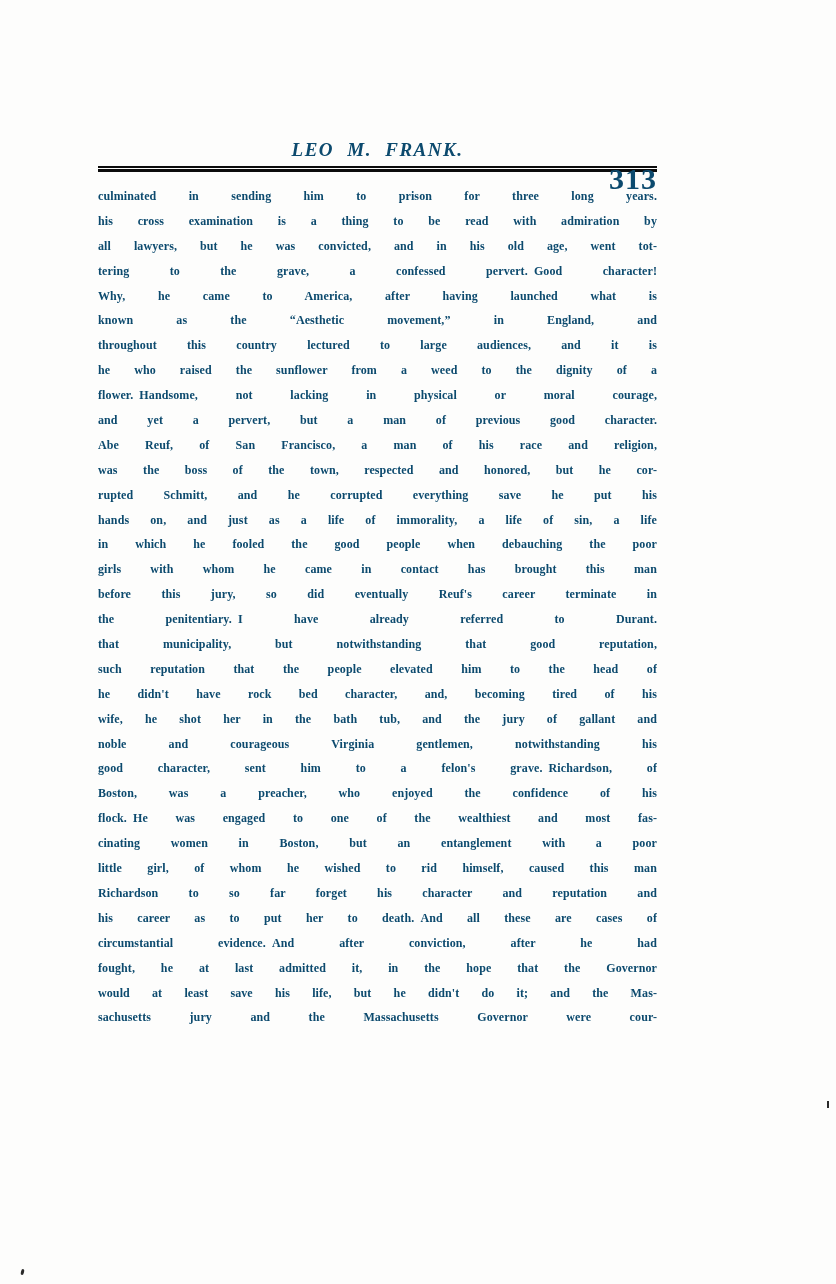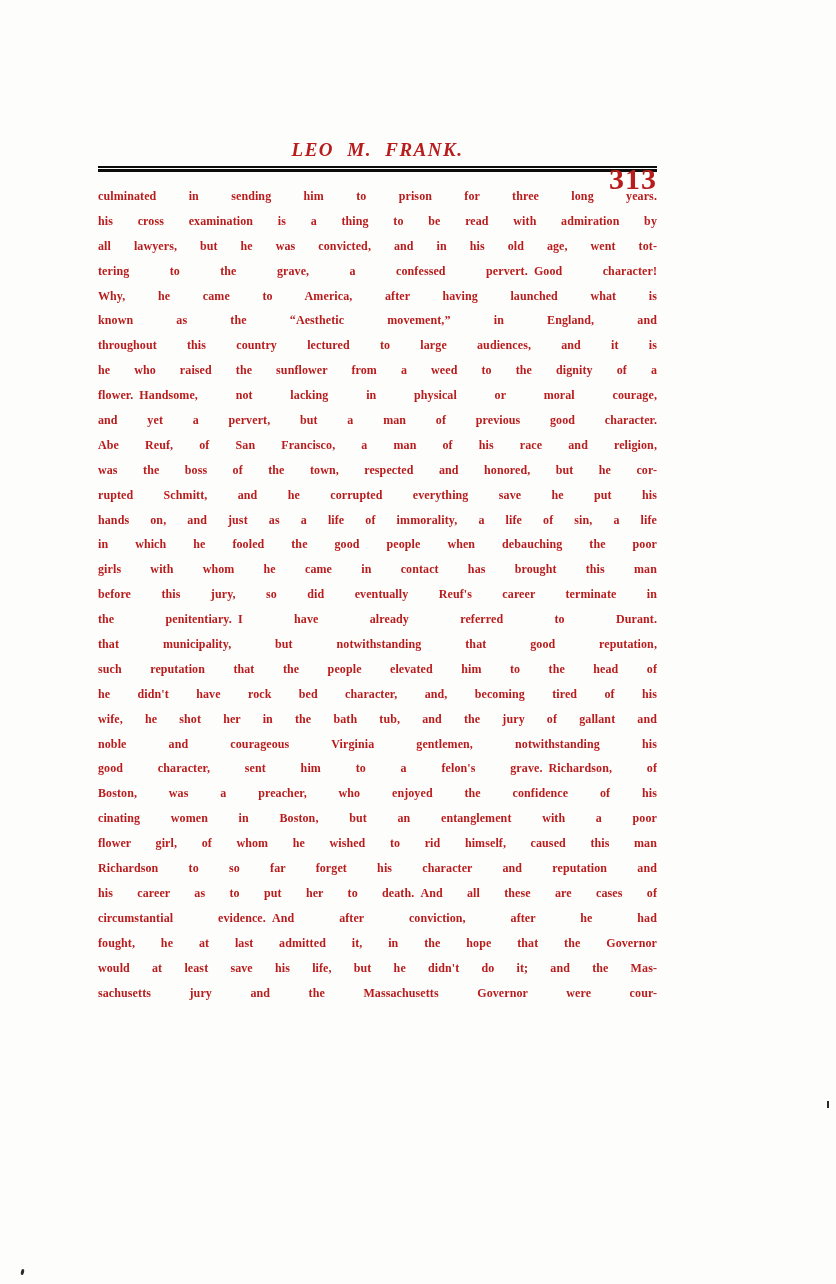--- a/index.html
+++ b/index.html
@@ -5,21 +5,21 @@
   html, body { margin: 0; padding: 0; }
   body {
     width: 836px; height: 1284px;
     background: #ffffff;
     font-family: "Liberation Serif", "DejaVu Serif", serif;
   }
   .page {
     position: relative;
     width: 836px; height: 1284px;
     background: #fdfdfc;
-    color: #b91c1c;
+    color: #0c4a6e;
     overflow: hidden;
   }
   .text-block {
     position: absolute;
     left: 98px; top: 136px;
     width: 559px;
   }
   .running-head {
     position: relative;
     height: 30px;
@@ -112,22 +112,23 @@
       <div class="line">girls with whom he came in contact has brought this man</div>
       <div class="line">before this jury, so did eventually Reuf's career terminate in</div>
       <div class="line">the penitentiary. I have already referred to Durant.</div>
       <div class="line">that municipality, but notwithstanding that good reputation,</div>
       <div class="line">such reputation that the people elevated him to the head of</div>
       <div class="line">he didn't have rock bed character, and, becoming tired of his</div>
       <div class="line">wife, he shot her in the bath tub, and the jury of gallant and</div>
       <div class="line">noble and courageous Virginia gentlemen, notwithstanding his</div>
       <div class="line">good character, sent him to a felon's grave. Richardson, of</div>
       <div class="line">Boston, was a preacher, who enjoyed the confidence of his</div>
+      <div class="line">flock. He was engaged to one of the wealthiest and most fas-</div>
       <div class="line">cinating women in Boston, but an entanglement with a poor</div>
-      <div class="line">flower girl, of whom he wished to rid himself, caused this man</div>
+      <div class="line">little girl, of whom he wished to rid himself, caused this man</div>
       <div class="line">Richardson to so far forget his character and reputation and</div>
       <div class="line">his career as to put her to death. And all these are cases of</div>
       <div class="line">circumstantial evidence. And after conviction, after he had</div>
       <div class="line">fought, he at last admitted it, in the hope that the Governor</div>
       <div class="line">would at least save his life, but he didn't do it; and the Mas-</div>
       <div class="line">sachusetts jury and the Massachusetts Governor were cour-</div>
     </main>
   </div>
 
   <span class="speck speck-bottom-left"></span>

